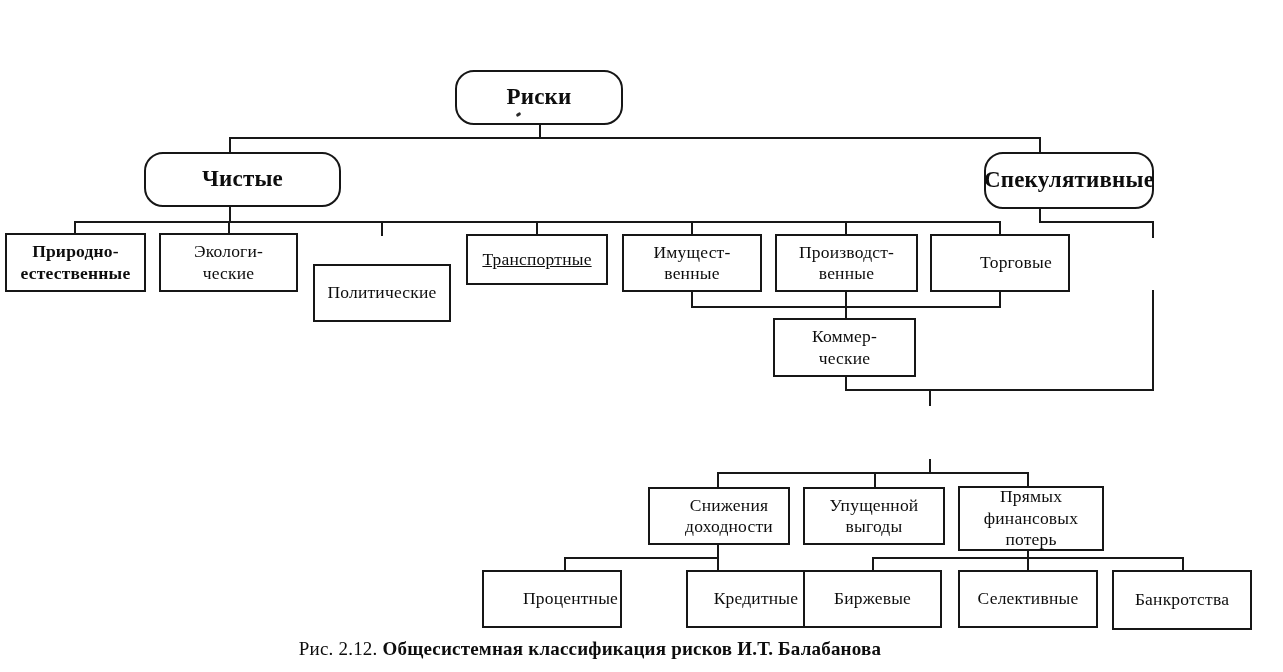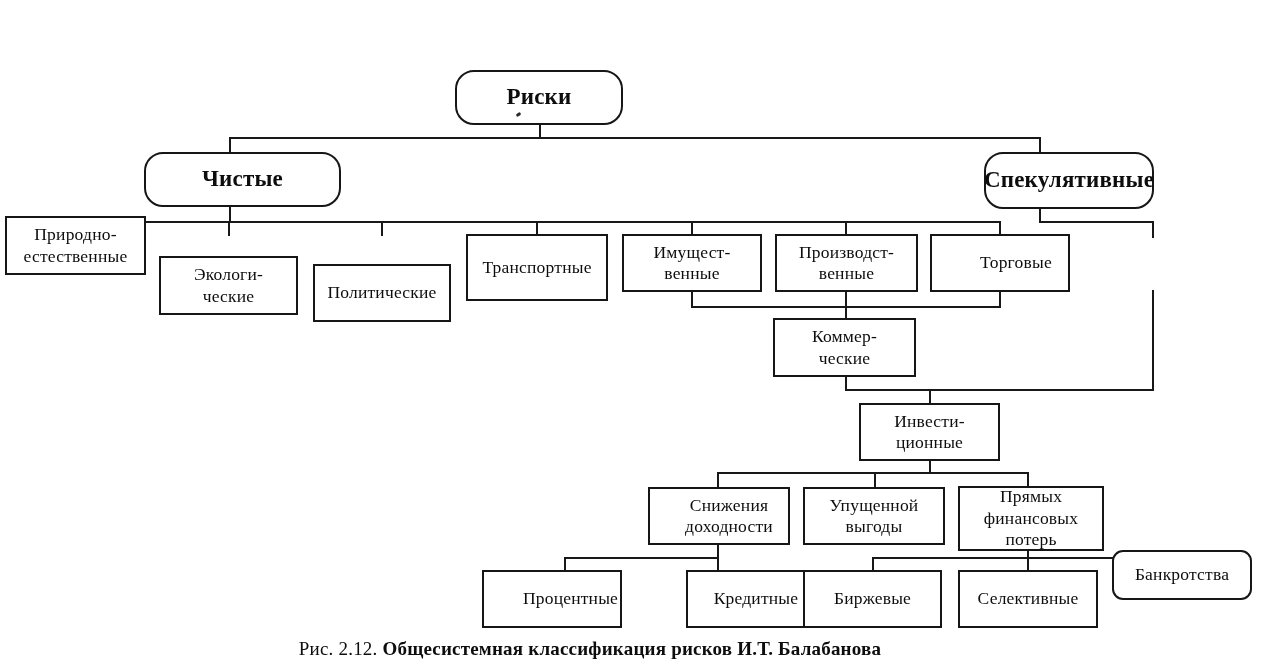--- a/index.html
+++ b/index.html
@@ -78,50 +78,48 @@
     <path d="M718 544 V558 M565 558 H718 M565 558 V572 M718 558 V572"></path>
     <path d="M1028 549 V558 M873 558 H1183 M873 558 V572 M1028 558 V572 M1183 558 V572"></path>
   </svg>
 
   <div class="node bold" style="left:455px; top:70px; width:168px; height:55px;">Риски</div>
   <div class="artifact" style="left:516px; top:113px;"></div>
 
   <div class="node bold" style="left:144px; top:152px; width:197px; height:55px;">Чистые</div>
   <div class="node bold" style="left:956px; top:152px; width:170px; height:57px;margin-left:28px;">Спекулятивные</div>
 
-  <div class="node" style="left:5px; top:216px; width:141px; height:59px;">Природно-
+  <div class="node" style="left:5px; top:233px; width:141px; height:59px;font-weight:bold;">Природно-
 естественные</div>
-  <div class="node" style="left:159px; top:233px; width:139px; height:59px;margin-top:23px;">Экологи-
+  <div class="node" style="left:159px; top:233px; width:139px; height:59px;">Экологи-
 ческие</div>
   <div class="node" style="left:313px; top:234px; width:138px; height:58px;margin-top:30px;">Политические</div>
-  <div class="node" style="left:466px; top:234px; width:142px; height:67px;">Транспортные</div>
+  <div class="node" style="left:466px; top:234px; width:142px; height:51px;text-decoration:underline;">Транспортные</div>
   <div class="node" style="left:622px; top:234px; width:140px; height:58px;">Имущест-
 венные</div>
   <div class="node" style="left:775px; top:234px; width:143px; height:58px;">Производст-
 венные</div>
   <div class="node" style="left:930px; top:234px; width:140px; height:58px;padding-left:32px;">Торговые</div>
 
   <div class="node" style="left:773px; top:318px; width:143px; height:59px;">Коммер-
 ческие</div>
 
-  <div class="node" style="left:859px; top:403px; width:141px; height:58px;">Инвести-
-ционные</div>
 
   <div class="node" style="left:648px; top:487px; width:142px; height:58px;padding-left:20px;">Снижения
 доходности</div>
   <div class="node" style="left:803px; top:487px; width:142px; height:58px;">Упущенной
 выгоды</div>
   <div class="node" style="left:958px; top:486px; width:146px; height:65px;">Прямых
 финансовых
 потерь</div>
 
   <div class="node" style="left:482px; top:570px; width:140px; height:58px;padding-left:37px;">Процентные</div>
   <div class="node" style="left:650px; top:570px; width:140px; height:58px;margin-left:36px;">Кредитные</div>
   <div class="node" style="left:803px; top:570px; width:139px; height:58px;">Биржевые</div>
   <div class="node" style="left:958px; top:570px; width:140px; height:58px;">Селективные</div>
-  <div class="node" style="left:1112px; top:550px; width:140px; height:50px;border-radius:11px;">Банкротства</div>
+  <div class="node" style="left:1112px; top:570px; width:140px; height:60px;">Банкротства</div>
 
   <div class="caption">
     <span>Рис. 2.12.</span>
     <span class="b">Общесистемная классификация рисков И.Т. Балабанова</span>
   </div>
 
 </div>
 
 </body></html>

